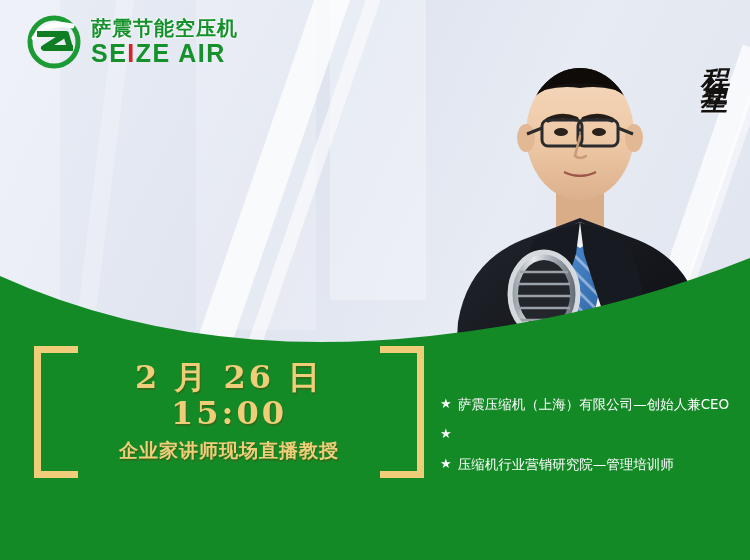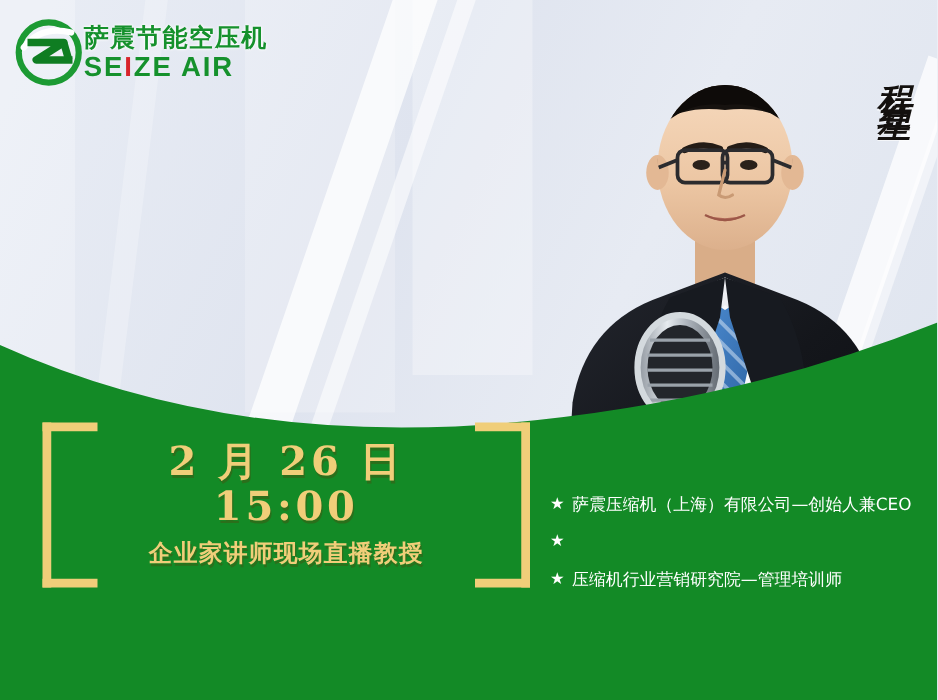--- a/index.html
+++ b/index.html
@@ -19,30 +19,30 @@
   .band.v1{left:96px;top:0;width:18px;height:330px;transform:skewX(-7deg);opacity:.55;}
   .band.v2{left:196px;top:0;width:120px;height:330px;background:rgba(255,255,255,.22);}
   .band.v3{left:330px;top:0;width:96px;height:300px;background:rgba(255,255,255,.30);}
   .band.diag1{left:260px;top:-80px;width:34px;height:480px;transform:rotate(19deg);background:rgba(255,255,255,.75);}
   .band.diag2{left:318px;top:-110px;width:14px;height:500px;transform:rotate(19deg);background:rgba(255,255,255,.55);}
   .band.diag3{left:690px;top:40px;width:26px;height:320px;transform:rotate(19deg);background:rgba(255,255,255,.75);}
   .band.diag4{left:724px;top:10px;width:10px;height:320px;transform:rotate(19deg);background:rgba(255,255,255,.5);}
   .band.v4{left:0;top:0;width:60px;height:300px;background:rgba(255,255,255,.25);}
 
   
-  .logo{position:absolute;left:11px;top:14px;display:flex;align-items:center;}
+  .logo{position:absolute;left:26px;top:14px;display:flex;align-items:center;gap:9px;}
   .logo-mark{width:56px;height:56px;flex:0 0 auto;}
   .logo-text{display:flex;flex-direction:column;line-height:1;}
   .logo-cn{
     font-size:20px;font-weight:bold;color:#15912c;letter-spacing:1px;
     font-family:"DejaVu Sans","Liberation Sans",sans-serif;
     text-shadow:0 0 2px #fff,0 0 3px #fff;
   }
   .logo-en{
-    font-size:22px;font-weight:bold;color:#15912c;letter-spacing:1.5px;margin-top:3px;
+    font-size:25px;font-weight:bold;color:#15912c;letter-spacing:1.5px;margin-top:3px;
     font-family:"Liberation Sans",sans-serif;
   }
   .logo-en .red{color:#d8232a;}
 
   
   .speaker-name{
     position:absolute;right:18px;top:48px;width:44px;
     writing-mode:vertical-rl;text-orientation:upright;
     font-family:"DejaVu Serif","Liberation Serif",serif;
     font-size:27px;font-weight:bold;color:#14110f;
@@ -70,21 +70,21 @@
     padding:0 5px;display:inline-block;
     text-shadow:0 2px 0 rgba(120,30,0,.2);
   }
 
   
   .photo{position:absolute;left:430px;top:22px;width:300px;height:430px;z-index:4;}
   
   .green-panel{position:absolute;left:0;bottom:0;width:750px;height:330px;z-index:5;}
 
   
-  .date-block{position:absolute;left:34px;top:338px;width:390px;height:132px;z-index:7;}
+  .date-block{position:absolute;left:34px;top:346px;width:390px;height:132px;z-index:7;}
   .bracket{position:absolute;top:0;width:44px;height:132px;}
   .bracket .arm{position:absolute;height:7px;background:#f0ce79;width:44px;}
   .bracket .arm.top{top:0;}
   .bracket .arm.bot{bottom:0;}
   .bracket .stem{position:absolute;top:0;bottom:0;width:7px;background:#f0ce79;}
   .bracket.left{left:0;}
   .bracket.left .stem{left:0;}
   .bracket.right{right:0;}
   .bracket.right .stem{right:0;}
 

